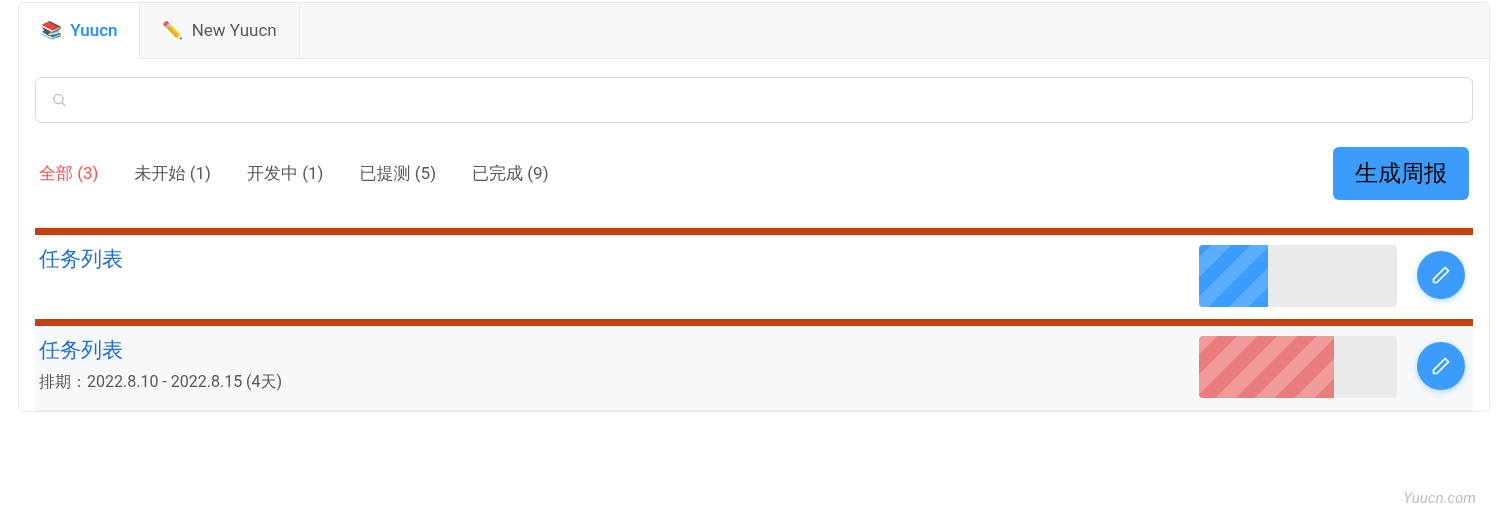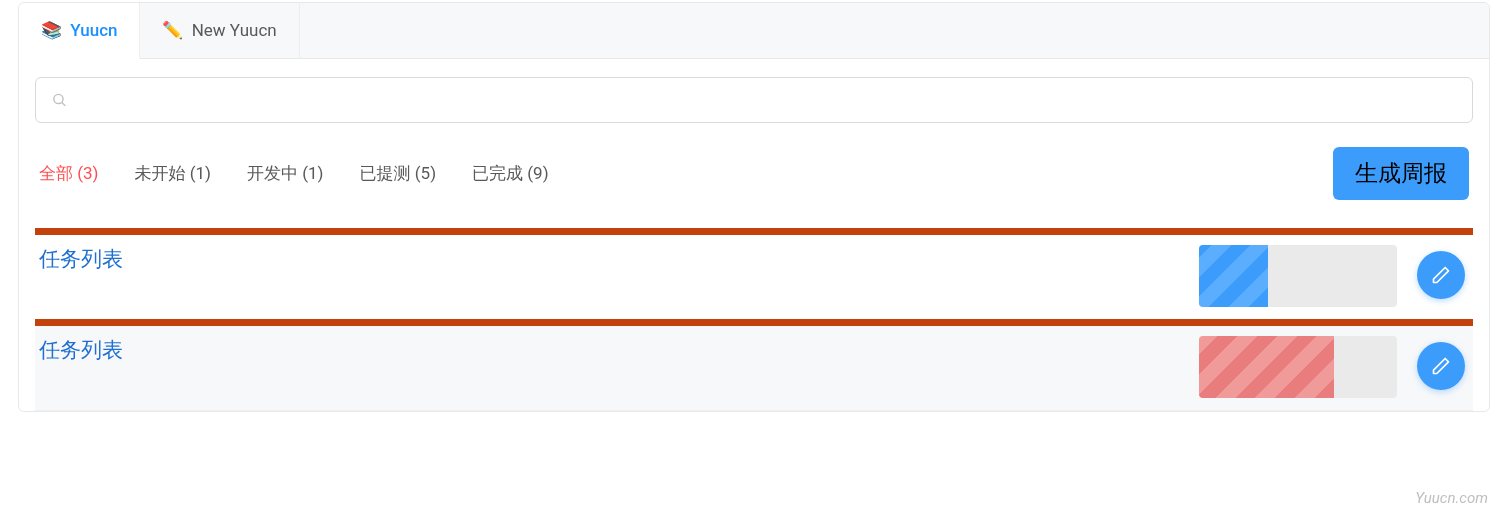--- a/index.html
+++ b/index.html
@@ -25,21 +25,21 @@
     .task-info { flex:1; min-width:0; }
     .task-title { color:#1f6fd1; font-size:21px; font-weight:500; margin-bottom:8px; cursor:pointer; }
     .task-schedule { color:#595959; font-size:16px; }
     .progress-wrap { width:198px; display:flex; align-items:center; }
     .progress-bar { width:100%; height:62px; border-radius:4px; overflow:hidden; background:#eaeaea; position:relative; }
     .progress-fill { height:100%; }
     .striped-blue { background: repeating-linear-gradient(-45deg, #3b9cfc 0 14px, #5badfd 14px 28px); }
     .striped-red { background: repeating-linear-gradient(-45deg, #e97d7d 0 14px, #f09a9a 14px 28px); }
     .striped-green { background: repeating-linear-gradient(-45deg, #6cc24a 0 14px, #82ce64 14px 28px); }
     .edit-btn { width:48px; height:48px; border-radius:50%; background:#3b9cfc; color:#fff; border:none; display:flex; align-items:center; justify-content:center; cursor:pointer; margin:6px 4px 0 8px; flex-shrink:0; box-shadow:0 2px 6px rgba(59,156,252,0.35); }
-    .watermark { position:absolute; right:12px; bottom:10px; font-size:15px; color:#bfbfbf; font-style:italic; }
+    .watermark { position:absolute; right:24px; bottom:10px; font-size:15px; color:#bfbfbf; font-style:italic; }
     svg { display:block; }
   </style>
 </head>
 <body>
 
 <div class="app">
   <div class="tabs">
     <div class="tab active">
       <span class="tab-icon">📚</span>
       <span>Yuucn</span>
@@ -86,20 +86,21 @@
             <span>
               <svg width="20" height="20" viewBox="0 0 24 24" fill="none" stroke="white" stroke-width="2" stroke-linecap="round" stroke-linejoin="round">
                 <path d="M17 3l4 4L7 21H3v-4L17 3z"></path>
               </svg>
             </span>
           </button>
         </div>
         <div class="task-item hovered">
           <div class="task-info">
             <div class="task-title">任务列表</div>
+            <div class="task-schedule">排期：2022.8.10 - 2022.8.15 (4天)</div>
           </div>
           <div class="progress-wrap">
             <div class="progress-bar">
               <div class="progress-fill striped-red" style="width:68%"></div>
             </div>
           </div>
           <button class="edit-btn">
             <span>
               <svg width="20" height="20" viewBox="0 0 24 24" fill="none" stroke="white" stroke-width="2" stroke-linecap="round" stroke-linejoin="round">
                 <path d="M17 3l4 4L7 21H3v-4L17 3z"></path>

